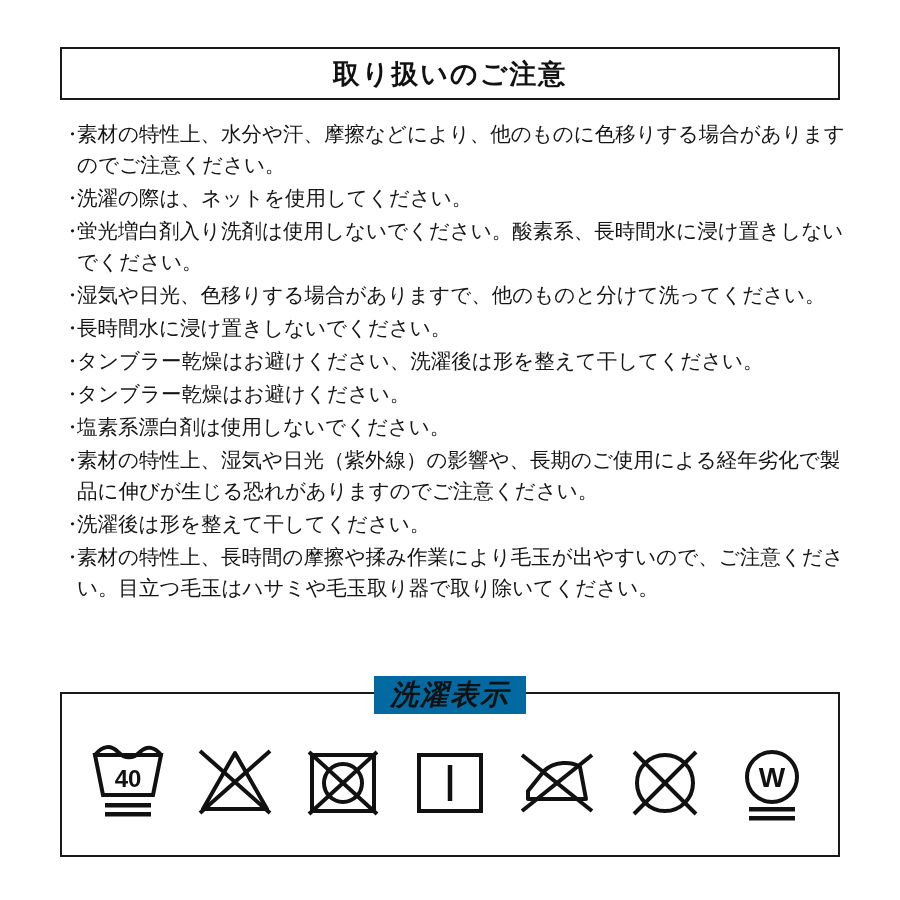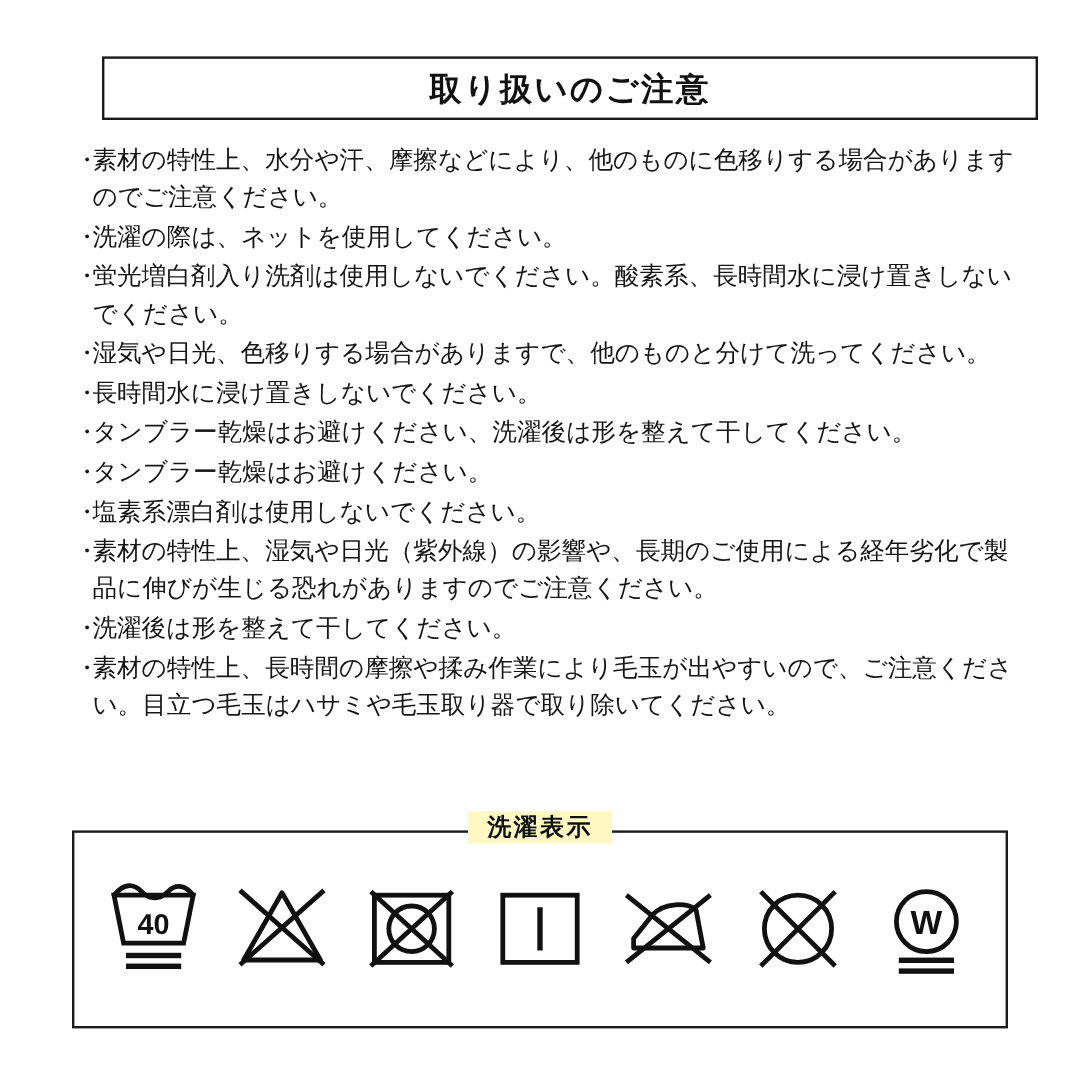--- a/index.html
+++ b/index.html
@@ -27,21 +27,20 @@
     position: absolute;
     left: 60px;
     top: 47px;
     width: 780px;
     height: 53px;
     border: 2px solid #1a1a1a;
     box-sizing: border-box;
     display: flex;
     align-items: center;
     justify-content: center;
-    margin-left: 25px;
   }
   .title-text {
     font-size: 27px;
     font-weight: bold;
     letter-spacing: 2px;
     color: #111;
   }
 
   
   .notes {
@@ -85,35 +84,37 @@
     width: 780px;
     height: 165px;
     border: 2px solid #1a1a1a;
     box-sizing: border-box;
   }
   .wash-legend {
     position: absolute;
     left: 50%;
     top: -16px;
     transform: translateX(-50%);
-    background: #fef9c3;
+    background: #0369a1;
     padding: 0 16px;
-    font-size: 20px;
+    font-size: 28px;
     font-weight: bold;
     letter-spacing: 2px;
     color: #111;
     white-space: nowrap;
+    font-style: italic;
   }
   .symbols-row {
     position: absolute;
     left: 0;
     top: 32px;
     width: 780px;
     height: 110px;
     display: flex;
+    align-items: center;
     justify-content: space-around;
     padding: 0 14px;
     box-sizing: border-box;
   }
   .sym {
     width: 86px;
     height: 92px;
     position: relative;
   }
   .sym svg { display: block; }

